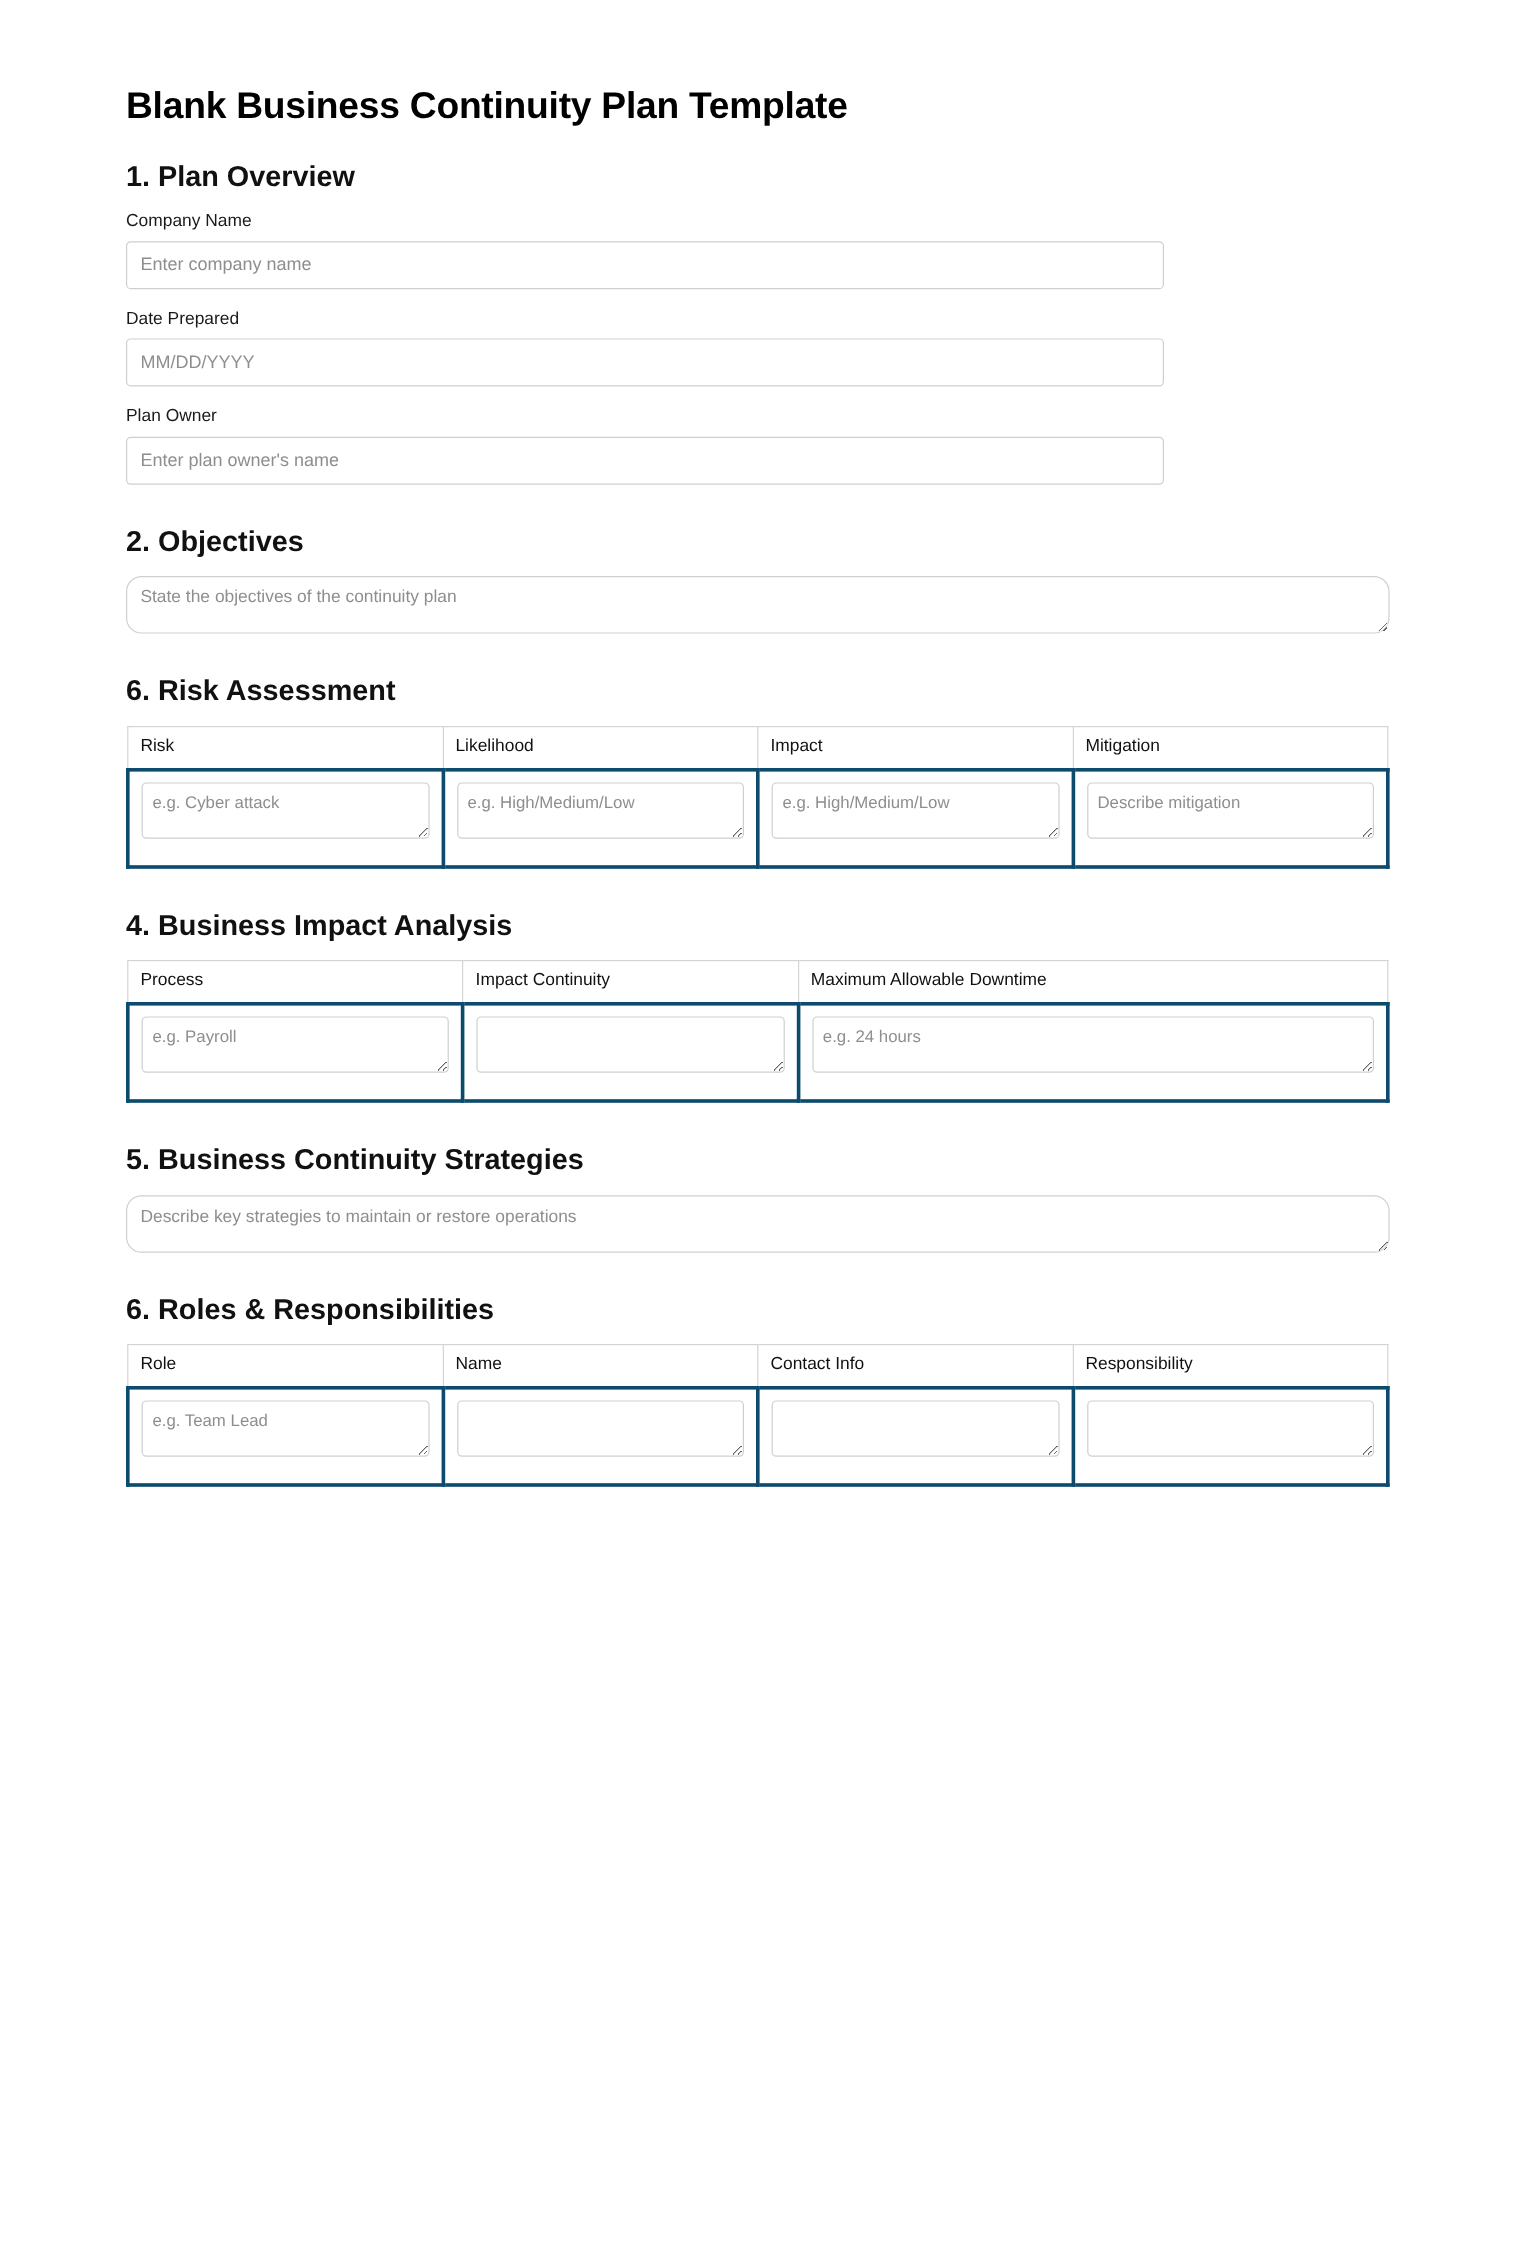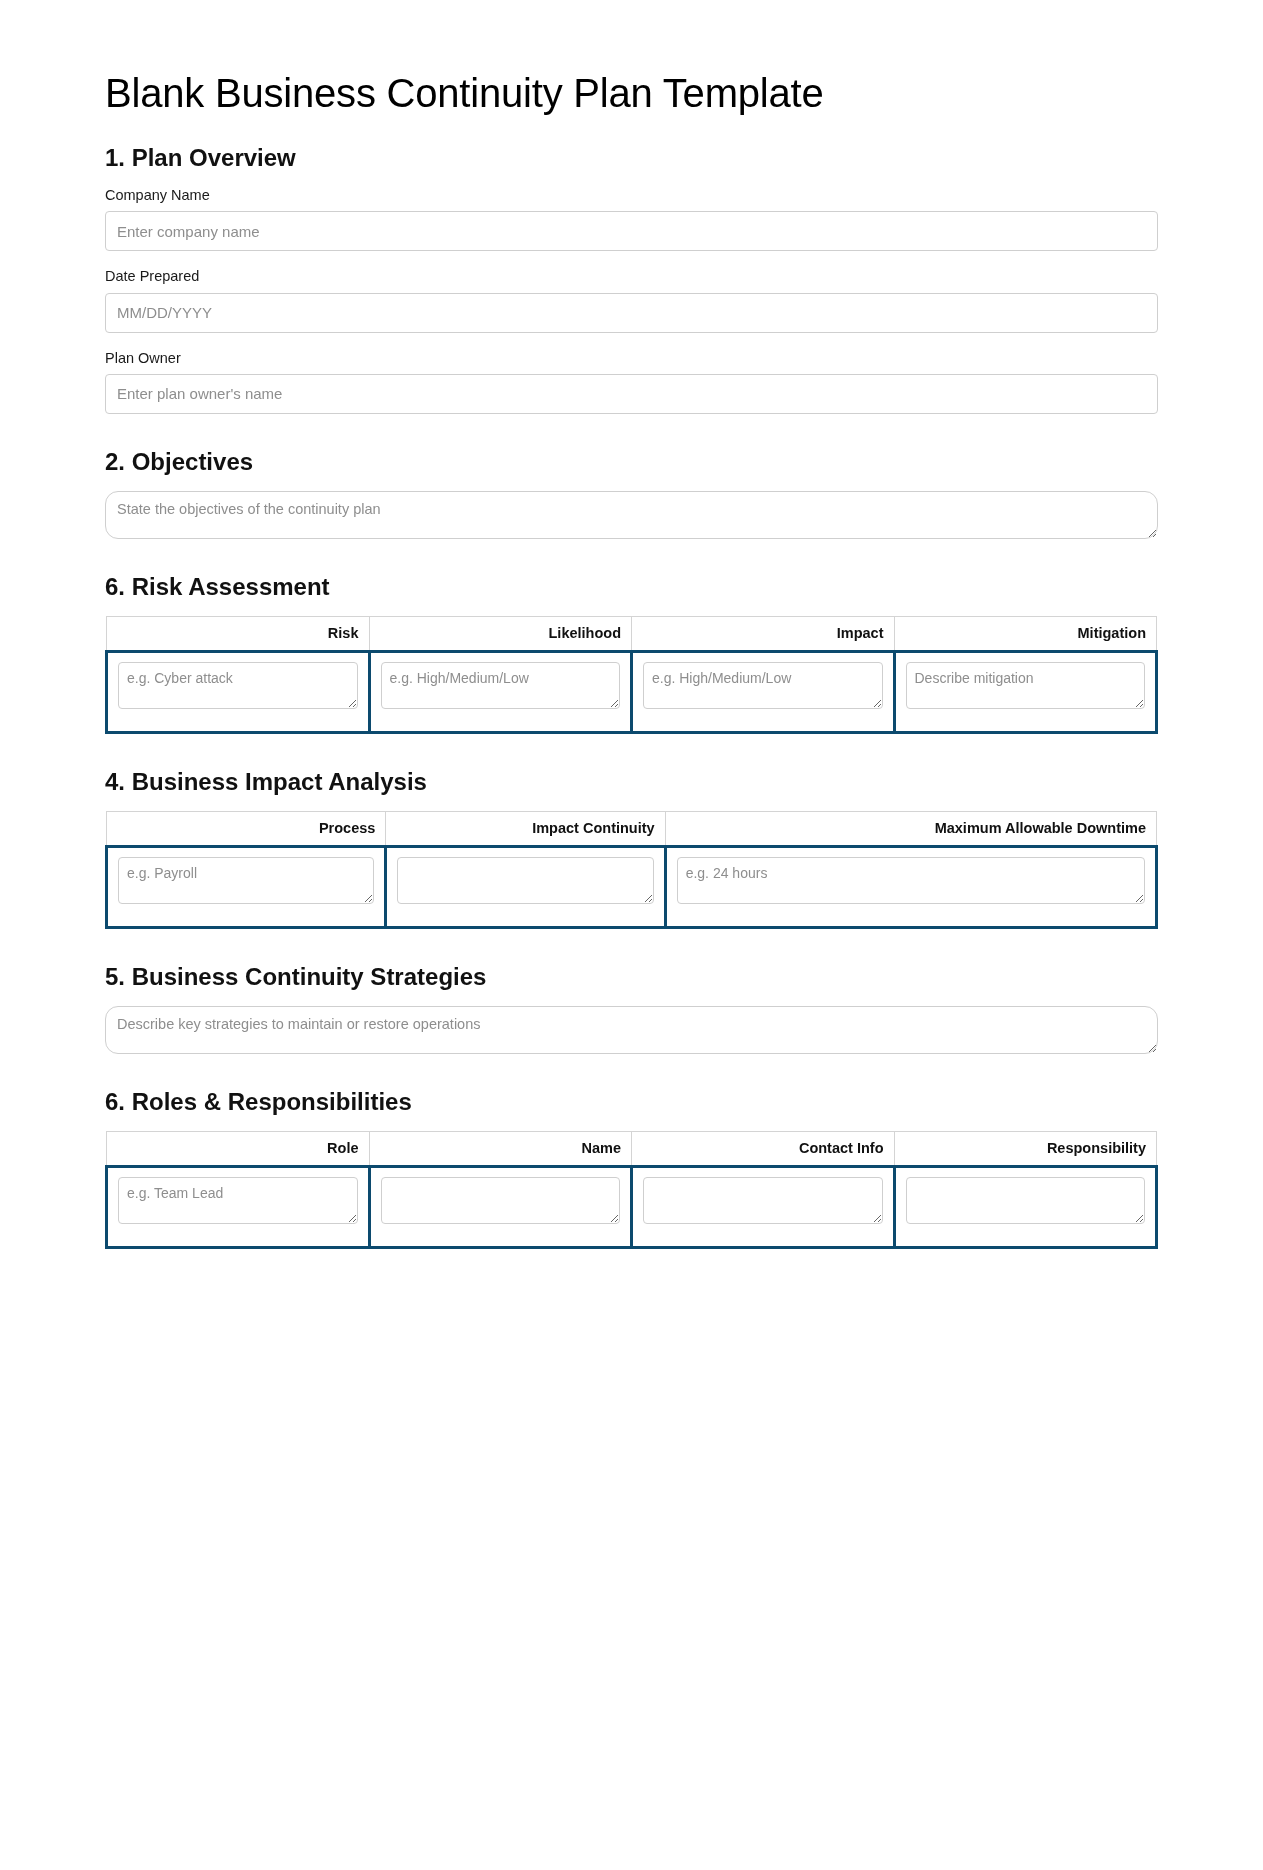--- a/index.html
+++ b/index.html
@@ -15,22 +15,22 @@
     overflow: hidden;
   }
   .page {
     width: 1263px;
     min-height: 1870px;
     box-sizing: border-box;
     padding: 60px 105px 0 105px;
     background: #ffffff;
   }
   .doc-title {
-    font-size: 40px;
-    font-weight: normal;
+    font-size: 31px;
+    font-weight: bold;
     letter-spacing: -0.2px;
     color: #000000;
     margin: 10px 0 28px 0;
     line-height: 1.15;
   }
   .section-heading {
     font-size: 24px;
     font-weight: bold;
     color: #111111;
     margin: 0 0 14px 0;
@@ -48,21 +48,21 @@
     color: #1a1a1a;
     margin: 0 0 7px 0;
     line-height: 1.2;
   }
   .field-block {
     margin-bottom: 17px;
   }
   .text-input {
     display: block;
     box-sizing: border-box;
-    width: 1053px;
+    width: 865px;
     height: 40px;
     padding: 8px 11px;
     font-family: "Liberation Sans", sans-serif;
     font-size: 15px;
     color: #111111;
     background: #ffffff;
     border: 1px solid #cfcfcf;
     border-radius: 4px;
     outline: none;
   }
@@ -87,23 +87,23 @@
   .big-textarea::placeholder { color: #8e8e8e; opacity: 1; }
 
   table.grid {
     border-collapse: collapse;
     width: 1053px;
     table-layout: fixed;
     background: #ffffff;
   }
   table.grid th {
     border: 1px solid #d4d4d4;
-    text-align: right;
+    text-align: left;
     font-size: 14.5px;
-    font-weight: bold;
+    font-weight: normal;
     color: #111111;
     padding: 8px 10px;
     background: #ffffff;
     line-height: 1.2;
   }
   table.grid td {
     border: 3px solid #0c4a6e;
     vertical-align: top;
     padding: 9px 10px 22px 10px;
     background: #ffffff;

